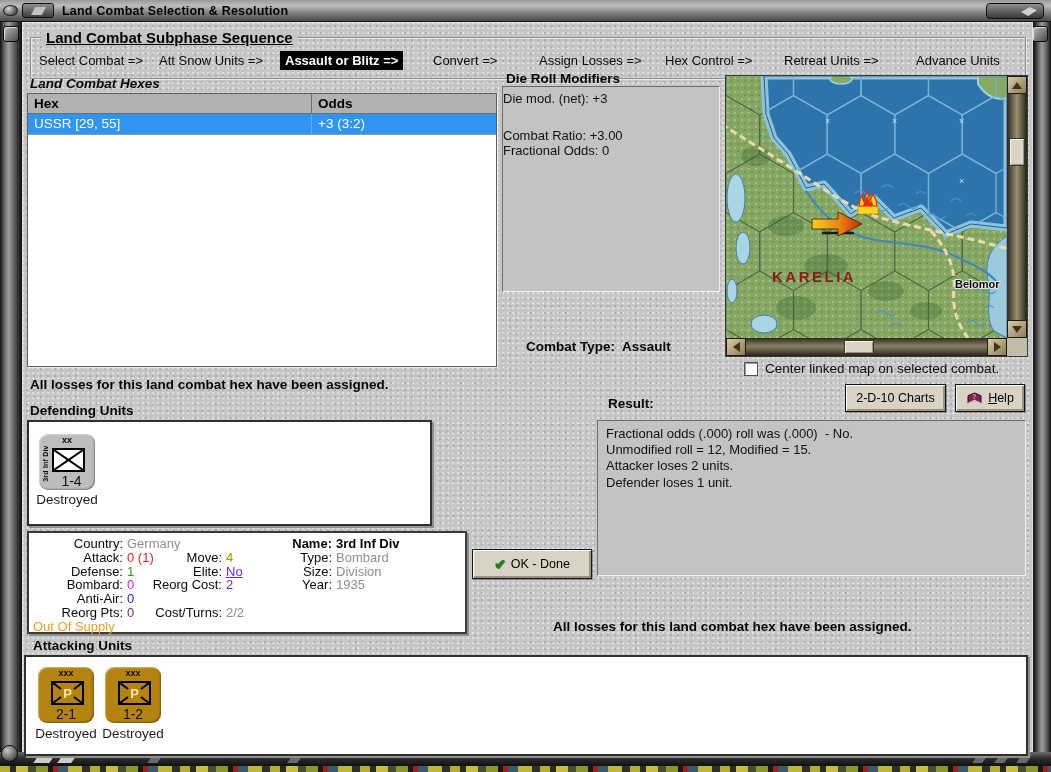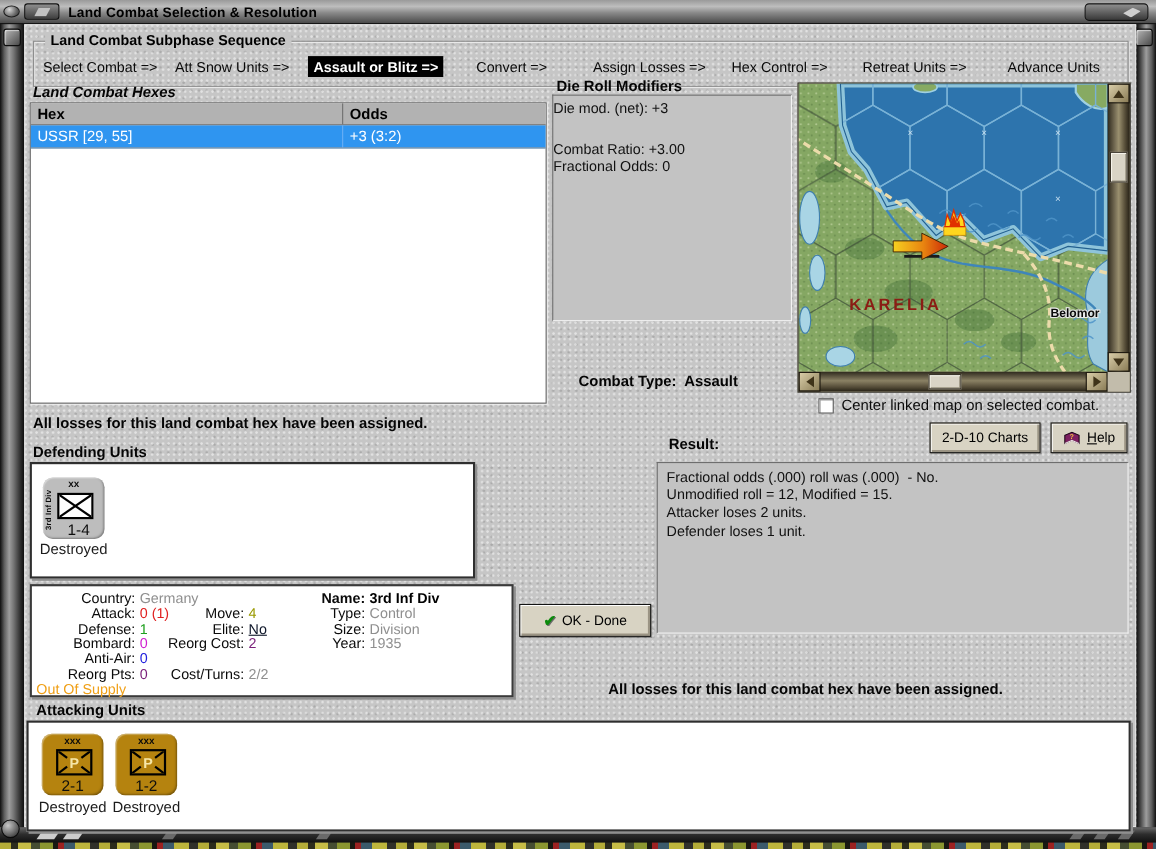--- a/index.html
+++ b/index.html
@@ -42,21 +42,21 @@
     background-color:#c6c6c6;
     background-image:radial-gradient(circle at 25% 25%, rgba(255,255,255,.5) 0 .8px, transparent 1.4px),
                      radial-gradient(circle at 70% 60%, rgba(0,0,0,.14) 0 .8px, transparent 1.4px);
     background-size:5px 5px,7px 7px;
     box-shadow:inset 0 0 0 1px #e4e4e4; }
 
   .bold-label { font-size:13.5px; font-weight:bold; color:#050505; }
 
   .groupbox { left:8px; top:15px; width:996px; height:42px; border:1px solid #8e8e8e;
     box-shadow:inset 1px 1px 0 #e9e9e9, 1px 1px 0 #e9e9e9; }
-  .group-label { top:-9px; left:10px; padding:0 5px; background:#c6c6c6; font-size:13px; font-weight:bold; }
+  .group-label { top:-9px; left:10px; padding:0 5px; background:#c6c6c6; font-size:15px; font-weight:bold;text-decoration:underline; }
   .step { top:31px; font-size:13px; color:#0a0a0a; white-space:nowrap; }
   .step.active { top:29px; color:#fff; font-weight:bold; padding:2px 5px; }
 
   
   .hex-table { left:5px; top:71px; width:470px; height:274px; background:#fff;
     border:1px solid #5e5e5e; box-shadow:1px 1px 0 #eee; }
   .thead { display:flex; height:20px; background:#b2b2b2; border-bottom:1px solid #6e6e6e; }
   .th { font-size:13.5px; font-weight:bold; padding:2px 0 0 6px; }
   .th:first-child { width:284px; border-right:1px solid #6e6e6e; }
   .trow { display:flex; height:21px; font-size:13.5px; border-bottom:1px solid #cfcfcf; }
@@ -360,28 +360,28 @@
       <div class="drow"><span class="dlab" style="width:90px">Attack:</span><span class="dval" style="color: rgb(224, 32, 32);">0 (1)</span></div>
       <div class="drow"><span class="dlab" style="width:90px">Defense:</span><span class="dval" style="color: rgb(31, 160, 31);">1</span></div>
       <div class="drow"><span class="dlab" style="width:90px">Bombard:</span><span class="dval" style="color: rgb(208, 32, 208);">0</span></div>
       <div class="drow"><span class="dlab" style="width:90px">Anti-Air:</span><span class="dval" style="color: rgb(34, 34, 221);">0</span></div>
       <div class="drow"><span class="dlab" style="width:90px">Reorg Pts:</span><span class="dval" style="color: rgb(122, 31, 122);">0</span></div>
       <div class="drow" style="color: rgb(240, 160, 24);">Out Of Supply</div>
     </div>
     <div class="dcol" style="left:105px;">
       <div class="drow"></div>
       <div class="drow"><span class="dlab" style="width:88px">Move:</span><span class="dval" style="color: rgb(154, 154, 0);">4</span></div>
-      <div class="drow"><span class="dlab" style="width:88px">Elite:</span><span class="dval" style="color: #0f172a; text-decoration: underline;">No</span></div>
+      <div class="drow"><span class="dlab" style="width:88px">Elite:</span><span class="dval" style="color: #6d28d9; text-decoration: underline;">No</span></div>
       <div class="drow"><span class="dlab" style="width:88px">Reorg Cost:</span><span class="dval" style="color: rgb(122, 31, 122);">2</span></div>
       <div class="drow"></div>
       <div class="drow"><span class="dlab" style="width:88px">Cost/Turns:</span><span class="dval" style="color: rgb(143, 143, 143);">2/2</span></div>
     </div>
     <div class="dcol" style="left:228px;">
       <div class="drow" style="font-weight:bold;"><span class="dlab" style="width:75px">Name:</span><span class="dval">3rd Inf Div</span></div>
-      <div class="drow"><span class="dlab" style="width:75px">Type:</span><span class="dval" style="color: rgb(143, 143, 143);">Control</span></div>
+      <div class="drow"><span class="dlab" style="width:75px">Type:</span><span class="dval" style="color: rgb(143, 143, 143);">Bombard</span></div>
       <div class="drow"><span class="dlab" style="width:75px">Size:</span><span class="dval" style="color: rgb(143, 143, 143);">Division</span></div>
       <div class="drow"><span class="dlab" style="width:75px">Year:</span><span class="dval" style="color: rgb(143, 143, 143);">1935</span></div>
     </div>
   </div>
 
   <div class="abs btn" style="left:450px; top:527px; width:120px; height:30px;">
     <span class="ok-check">✔</span>
     <span>OK - Done</span>
   </div>
 

